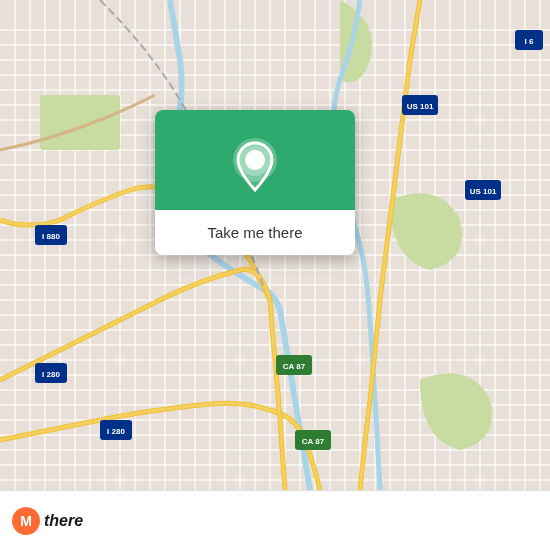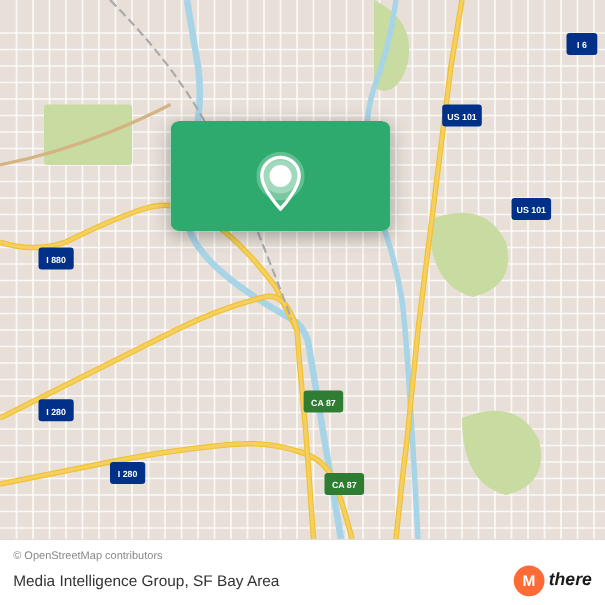--- a/index.html
+++ b/index.html
@@ -268,25 +268,24 @@
       <svg width="44" height="54" viewBox="0 0 44 54">
         <ellipse cx="22" cy="22" rx="22" ry="22" fill="rgba(255,255,255,0.25)"></ellipse>
         <circle cx="22" cy="22" r="16" fill="white" opacity="0.3"></circle>
         <circle cx="22" cy="22" r="10" fill="white"></circle>
         <path d="M22 8 C13.2 8 6 15.2 6 24 C6 35 22 50 22 50 C22 50 38 35 38 24 C38 15.2 30.8 8 22 8 Z" fill="white" opacity="0.15"></path>
 
         <path d="M22 5 C12.6 5 5 12.6 5 22 C5 34 22 52 22 52 C22 52 39 34 39 22 C39 12.6 31.4 5 22 5 Z" fill="none" stroke="white" stroke-width="3"></path>
         <circle cx="22" cy="21" r="7" fill="none" stroke="white" stroke-width="3"></circle>
       </svg>
     </div>
+    <button id="popup-button">Take me there</button>
   </div>
 </div>
 
 <div id="bottom-bar">
-  <div id="attribution">© OpenStreetMap contributors</div>
   <div id="bottom-row">
-    <span id="location-name">Media Intelligence Group, SF Bay Area</span>
     <div id="moovit-logo">
       <div class="moovit-m">M</div>
       <span id="moovit-text">there</span>
     </div>
   </div>
 </div>
 
 </body></html>

